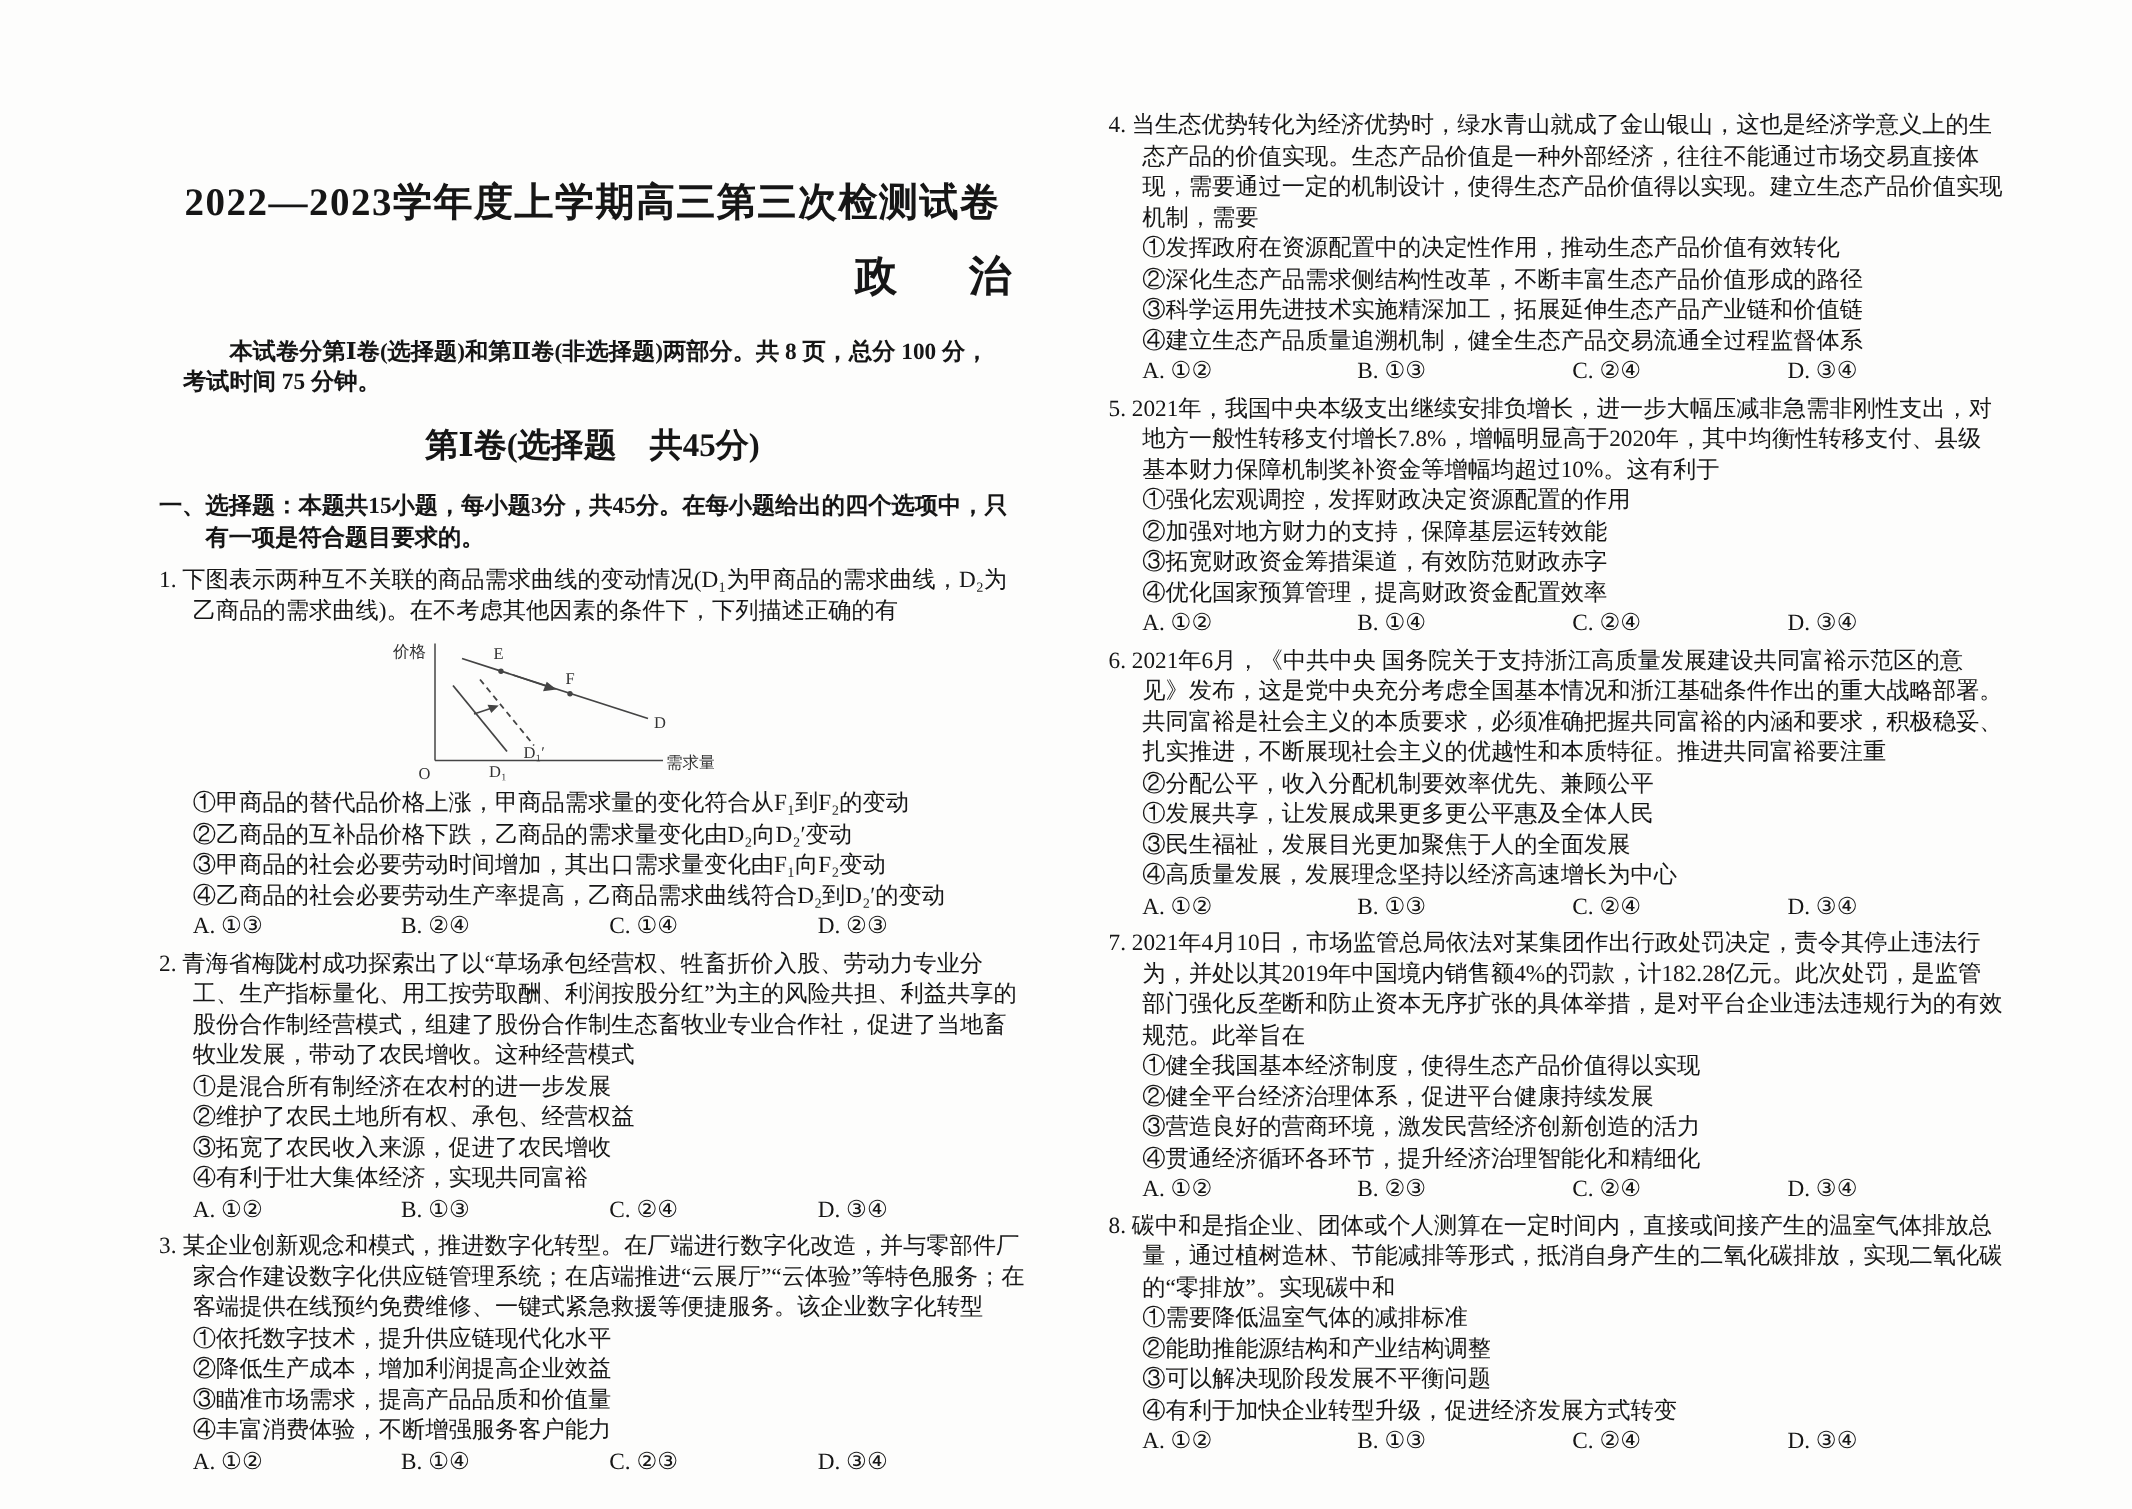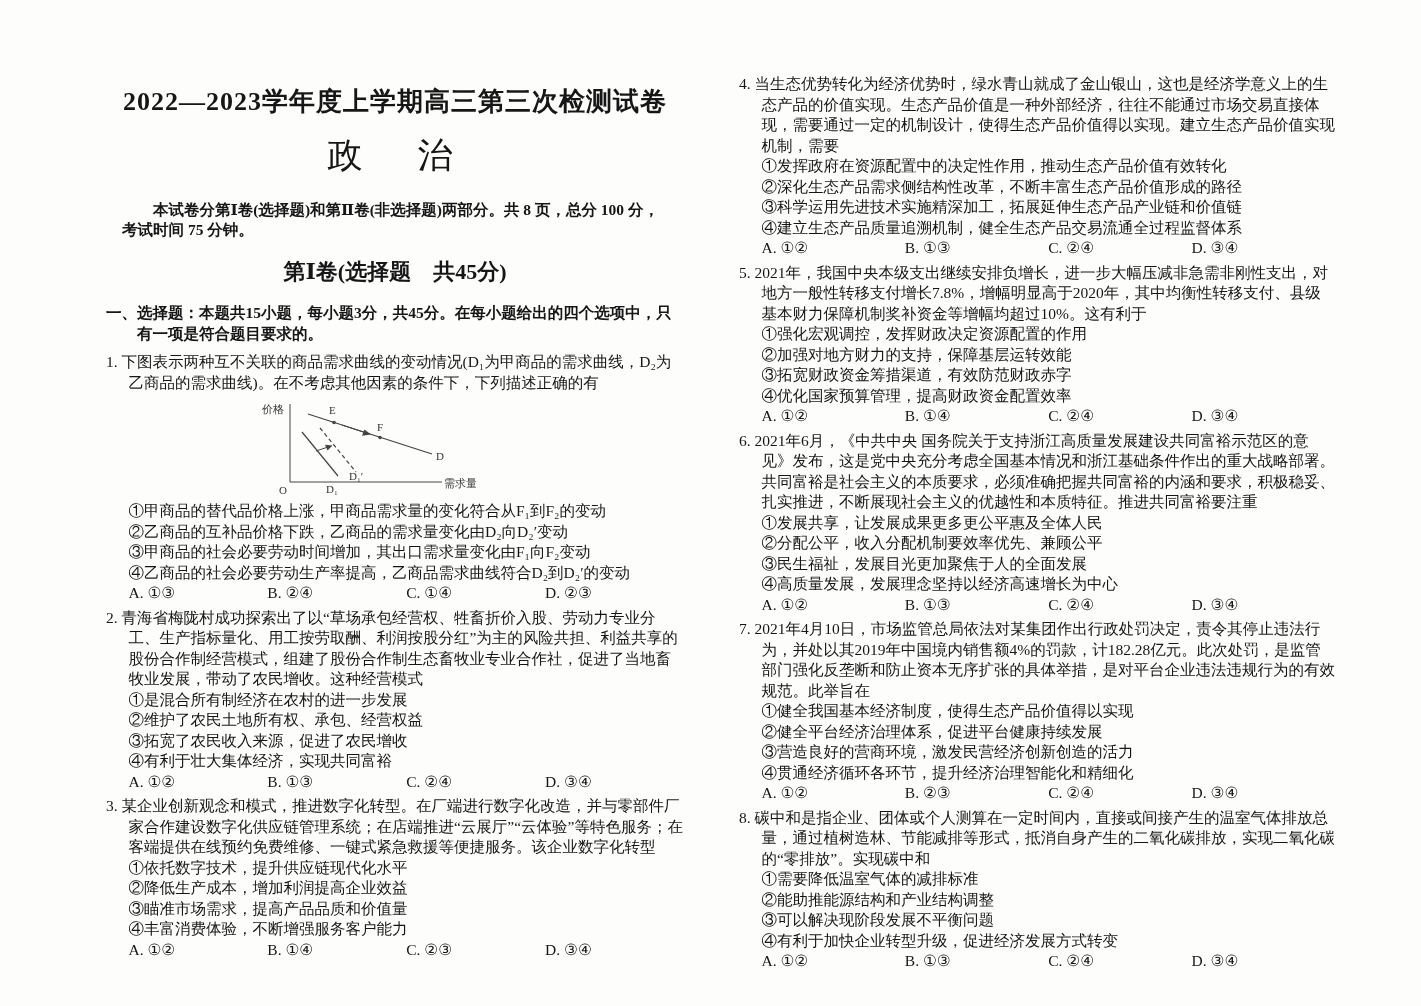--- a/index.html
+++ b/index.html
@@ -12,29 +12,29 @@
     font-family: "Liberation Serif", "DejaVu Serif", serif;
     overflow: hidden;
   }
   .paper {
     display: flex;
     width: 100%;
     height: 100%;
     padding: 0 84px 0 106px;
   }
   .col { font-size: 15.5px; line-height: 20.5px; }
-  .col-left  { width: 578px; padding-top: 86px; }
+  .col-left  { width: 578px; padding-top: 119px; }
   .col-right { width: 596px; margin-left: 55px; padding-top: 74px; }
 
   .exam-title {
     font-size: 26px; font-weight: bold; text-align: center;
     margin: 0 0 20px; letter-spacing: 1px; line-height: 1.2;
   }
   .subject-title {
-    font-size: 35px; font-weight: normal; text-align: center;
+    font-size: 28px; font-weight: bold; text-align: right;
     margin: 0 0 24px; letter-spacing: 10px; line-height: 1.1;
   }
   .intro {
     font-weight: bold; margin: 0 16px 18px; text-indent: 2em;
   }
   .section-title {
     font-size: 22px; font-weight: bold; text-align: center;
     margin: 4px 0 18px; line-height: 1.2;
   }
   .instruction {
@@ -147,22 +147,22 @@
           <div class="q-sub">④优化国家预算管理，提高财政资金配置效率</div>
           <div class="q-choices">
             <span class="q-choice">A. ①②</span>
             <span class="q-choice">B. ①④</span>
             <span class="q-choice">C. ②④</span>
             <span class="q-choice">D. ③④</span>
           </div>
         </div>
         <div class="question">
           <div class="q-stem"><span class="q-num">6. </span>2021年6月，《中共中央 国务院关于支持浙江高质量发展建设共同富裕示范区的意见》发布，这是党中央充分考虑全国基本情况和浙江基础条件作出的重大战略部署。共同富裕是社会主义的本质要求，必须准确把握共同富裕的内涵和要求，积极稳妥、扎实推进，不断展现社会主义的优越性和本质特征。推进共同富裕要注重</div>
+          <div class="q-sub">②分配公平，收入分配机制要效率优先、兼顾公平</div>
           <div class="q-sub">①发展共享，让发展成果更多更公平惠及全体人民</div>
-          <div class="q-sub">②分配公平，收入分配机制要效率优先、兼顾公平</div>
           <div class="q-sub">③民生福祉，发展目光更加聚焦于人的全面发展</div>
           <div class="q-sub">④高质量发展，发展理念坚持以经济高速增长为中心</div>
           <div class="q-choices">
             <span class="q-choice">A. ①②</span>
             <span class="q-choice">B. ①③</span>
             <span class="q-choice">C. ②④</span>
             <span class="q-choice">D. ③④</span>
           </div>
         </div>
         <div class="question">

